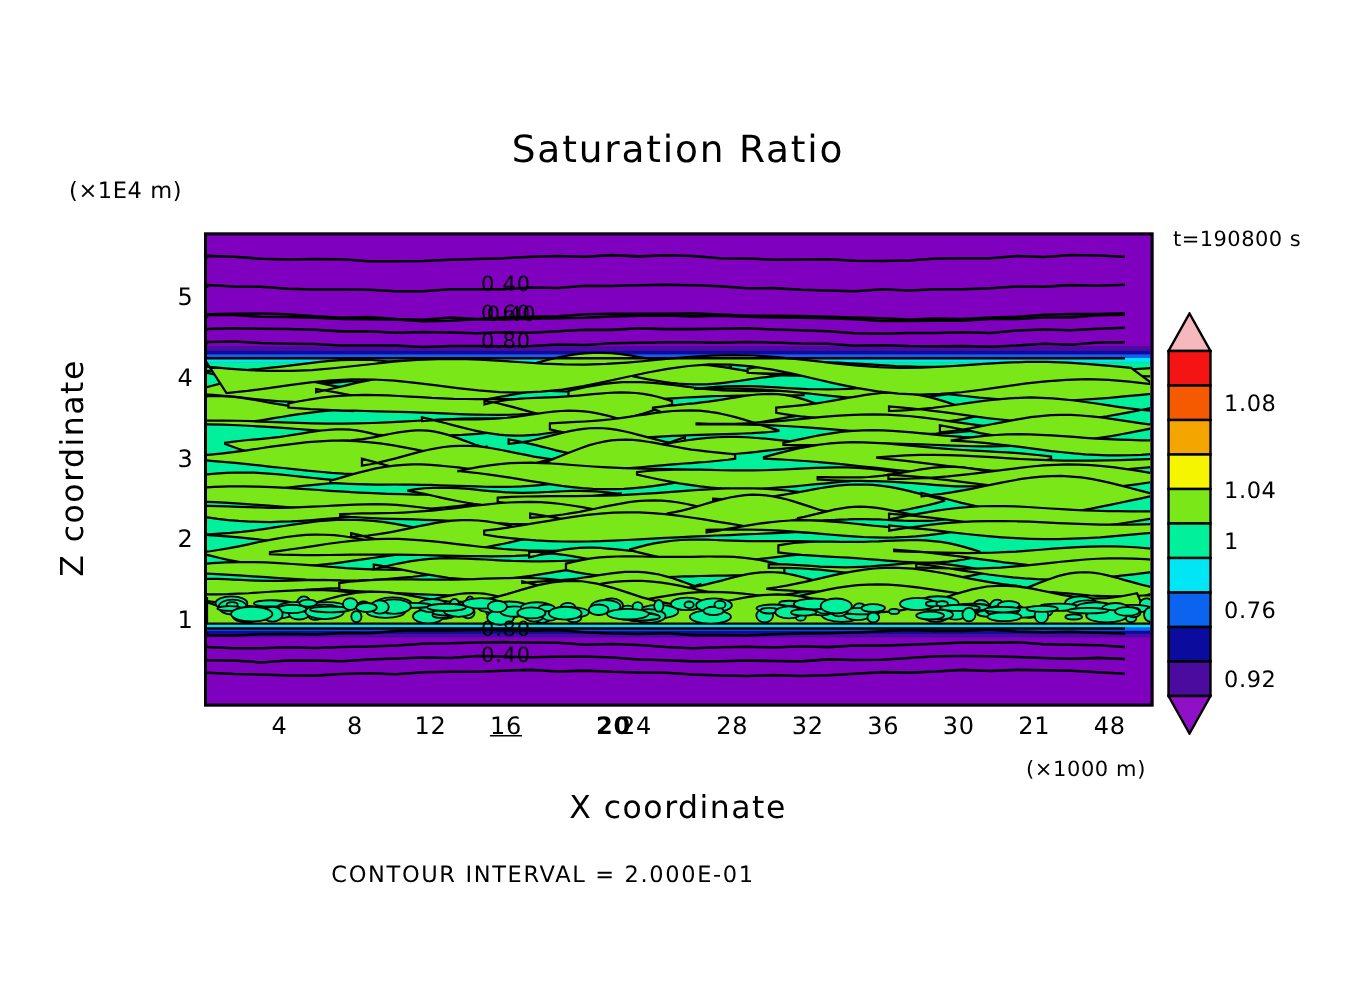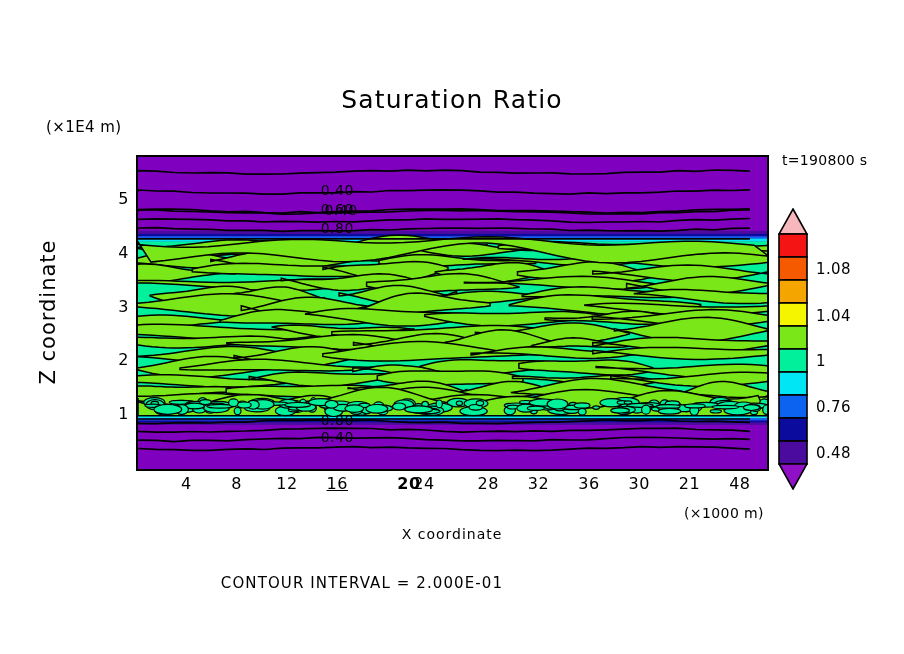--- a/index.html
+++ b/index.html
@@ -7,21 +7,21 @@
        font-family:"DejaVu Sans","Liberation Sans",sans-serif;color:#000;}
 
   .abs{position:absolute;}
 
   
   #title{left:0;top:85px;width:904px;text-align:center;font-size:25px;
          letter-spacing:1.2px;color:#000;}
   #unit-y{left:46px;top:118px;font-size:15px;letter-spacing:0.4px;}
   #unit-x{left:684px;top:505px;font-size:14px;letter-spacing:0.4px;}
   #time-label{left:782px;top:152px;font-size:14px;letter-spacing:0.3px;}
-  #xlabel{left:0;top:526px;width:904px;text-align:center;font-size:14px;
+  #xlabel{left:0;top:526px;width:904px;text-align:center;font-size:21px;
           letter-spacing:1px;}
   #ylabel{left:-62px;top:300px;width:220px;text-align:center;font-size:21px;
           letter-spacing:1px;transform:rotate(-90deg);transform-origin:50% 50%;}
   #caption{left:0;top:574px;width:724px;text-align:center;font-size:15px;
            letter-spacing:1.1px;}
 
   
   #plot{left:136px;top:155px;width:629px;height:312px;
         border:2px solid #000;box-sizing:content-box;background:#8000c0;
         overflow:hidden;}
@@ -394,16 +394,16 @@
 <div class="yticklabel" style="top: 305.621px;">3</div>
 <div class="yticklabel" style="top: 251.828px;">4</div>
 <div class="yticklabel" style="top: 198.034px;">5</div>
 <div class="clabel" style="left: 337.28px; top: 189.966px;">0.40</div>
 <div class="clabel" style="left: 337.28px; top: 208.793px;">0.60</div>
 <div class="clabel" style="left: 341.054px; top: 209.869px;">0.40</div>
 <div class="clabel" style="left: 337.28px; top: 227.621px;">0.80</div>
 <div class="clabel" style="left: 337.28px; top: 419.662px;">0.80</div>
 <div class="clabel" style="left: 337.28px; top: 437.414px;">0.40</div>
 <div class="cb-tick-label" style="top: 268.5px;">1.08</div>
-<div class="cb-tick-label" style="top: 316px;">1.04</div>
+<div class="cb-tick-label" style="top: 327px;">1.04</div>
 <div class="cb-tick-label" style="top: 360.5px;">1</div>
 <div class="cb-tick-label" style="top: 406.5px;">0.76</div>
-<div class="cb-tick-label" style="top: 452.5px;">0.48</div>
+<div class="cb-tick-label" style="top: 452.5px;">0.92</div>
 
 </body></html>

